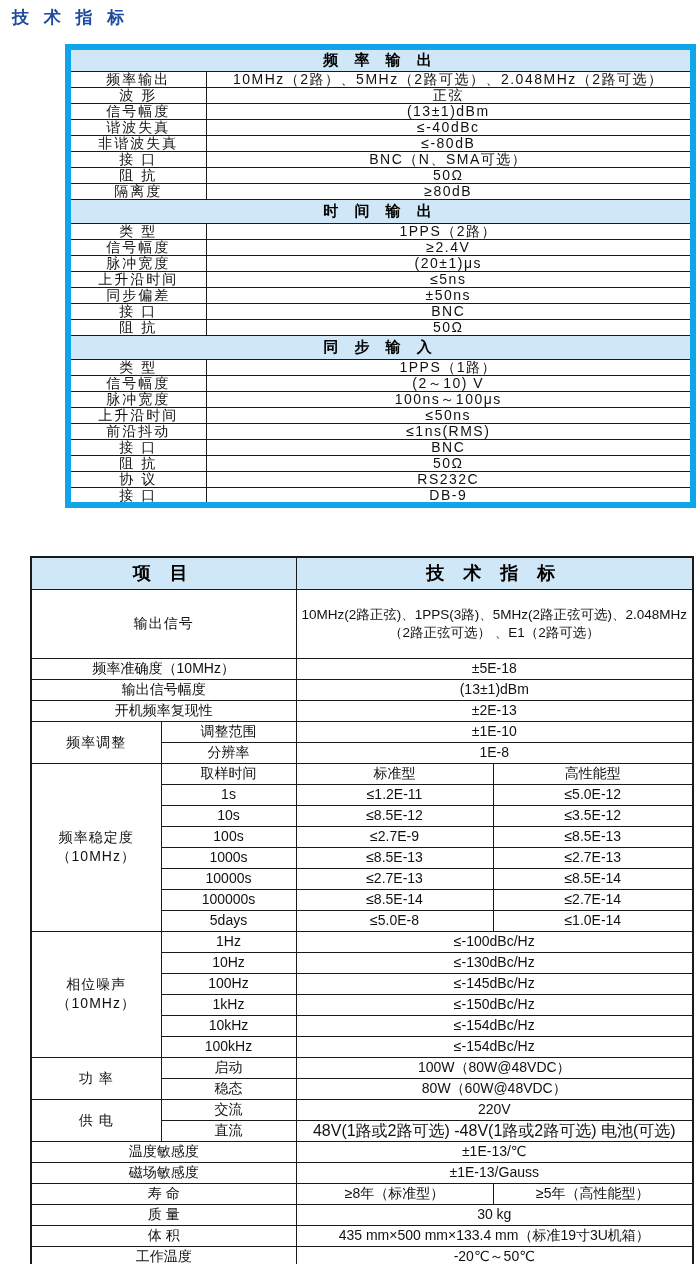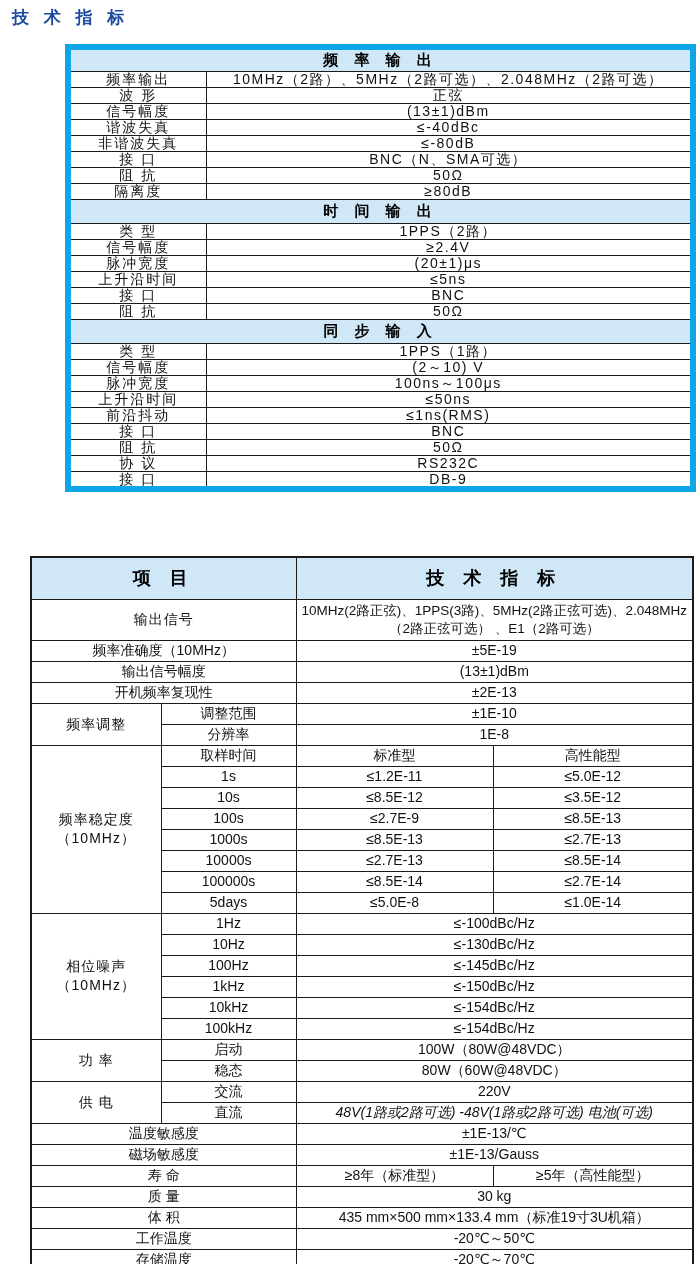--- a/index.html
+++ b/index.html
@@ -22,27 +22,27 @@
   #t1 tr.sec{height:24px;}
   #t1 td.sec{
     background:#cfe7f6;font-size:15px;font-weight:bold;letter-spacing:6px;color:#000;
   }
   #t1 td.l{letter-spacing:2px;}
 
   
   #t2{position:absolute;left:30px;top:556px;width:662px;border:2px solid #1a1a1a;}
   #t2 td{font-size:14px;line-height:19px;}
   #t2 tr{height:21px;}
-  #t2 tr.h2row{height:42px;}
+  #t2 tr.h2row{height:32px;}
   #t2 td.h2{
     background:#cfe7f6;font-size:18px;font-weight:bold;letter-spacing:7px;color:#000;
   }
   #t2 td.g{white-space:pre-line;letter-spacing:1px;margin-top:37px;}
-  #t2 td.tight{font-size:14px;letter-spacing:0;font-style:italic;}
-  #t2 td.wrap2{font-size:13.5px;line-height:18px;padding:2px 4px;}
+  #t2 td.tight{font-size:16px;letter-spacing:0;}
+  #t2 td.wrap2{font-size:13.5px;line-height:18px;padding:16px 4px;}
 </style>
 </head>
 <body>
 
 <div class="page-title">技 术 指 标</div>
 
 <table id="t1">
   <colgroup>
       <col style="width:138px">
       <col style="width:487px">
@@ -94,20 +94,24 @@
         <td class="l">信号幅度</td>
         <td class="v">≥2.4V</td>
       </tr>
       <tr>
         <td class="l">脉冲宽度</td>
         <td class="v">(20±1)μs</td>
       </tr>
       <tr>
         <td class="l">上升沿时间</td>
         <td class="v">≤5ns</td>
+      </tr>
+      <tr>
+        <td class="l">同步偏差</td>
+        <td class="v">±50ns</td>
       </tr>
       <tr>
         <td class="l">接  口</td>
         <td class="v">BNC</td>
       </tr>
       <tr>
         <td class="l">阻  抗</td>
         <td class="v">50Ω</td>
       </tr>
       <tr class="sec">
@@ -163,21 +167,21 @@
       <tr class="h2row">
         <td colspan="2" class="h2">项  目</td>
         <td colspan="2" class="h2">技 术 指 标</td>
       </tr>
       <tr>
         <td colspan="2" class="g">输出信号</td>
         <td colspan="2" class="wrap2">10MHz(2路正弦)、1PPS(3路)、5MHz(2路正弦可选)、2.048MHz（2路正弦可选） 、E1（2路可选）</td>
       </tr>
       <tr>
         <td colspan="2">频率准确度（10MHz）</td>
-        <td colspan="2">±5E-19</td>
+        <td colspan="2">±5E-18</td>
       </tr>
       <tr>
         <td colspan="2">输出信号幅度</td>
         <td colspan="2">(13±1)dBm</td>
       </tr>
       <tr>
         <td colspan="2">开机频率复现性</td>
         <td colspan="2">±2E-13</td>
       </tr>
       <tr>

